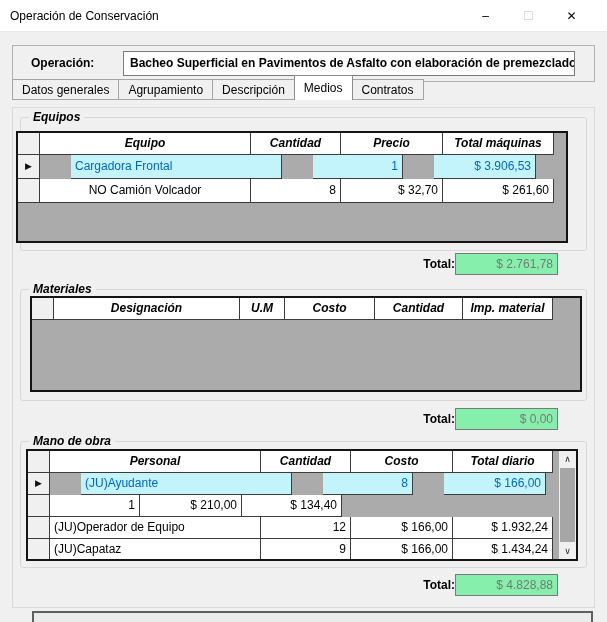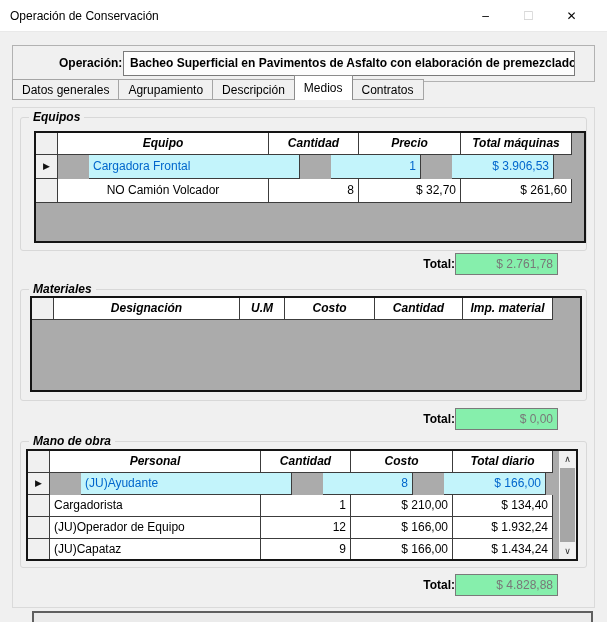--- a/index.html
+++ b/index.html
@@ -11,42 +11,42 @@
   
   .titlebar{position:absolute;left:0;top:0;width:607px;height:31px;background:#fff;
     border-bottom:1px solid #e9e9e9;display:flex;align-items:center;}
   .title-text{margin-left:10px;font-size:12px;}
   .winbtns{position:absolute;right:14px;top:0;height:31px;display:flex;}
   .wbtn{width:43px;height:31px;display:flex;align-items:center;justify-content:center;font-size:12px;}
   .wbtn.max{color:#cfcfcf;}
   
   .op-panel{position:absolute;left:12px;top:45px;width:583px;height:37px;
     border:1px solid #b2b2b2;box-sizing:border-box;background:#f0f0f0;}
-  .op-label{position:absolute;left:18px;top:0;height:35px;line-height:35px;font-weight:bold;margin-left:28px;}
+  .op-label{position:absolute;left:18px;top:0;height:35px;line-height:35px;font-weight:bold;}
   .op-input{position:absolute;left:110px;top:5px;width:452px;height:25px;box-sizing:border-box;
     border:1px solid #7a7a7a;background:#fdfdfd;font-weight:bold;line-height:23px;padding-left:6px;
     white-space:nowrap;overflow:hidden;}
   
   .tabstrip{position:absolute;left:12px;top:78px;height:22px;display:flex;align-items:flex-end;z-index:3;}
   .tab{height:21px;line-height:20px;box-sizing:border-box;padding:0 9px;background:#f0f0f0;
     border:1px solid #a5a5a5;margin-right:-1px;}
   .tab.active{height:25px;line-height:24px;background:#fff;border-color:#8c8c8c;border-bottom:none;z-index:4;position:relative;}
   .tabpage{position:absolute;left:12px;top:107px;width:583px;height:501px;box-sizing:border-box;
     border:1px solid #dadada;background:#f0f0f0;z-index:0;}
   
   .groupbox{position:absolute;border:1px solid #d8d8d8;border-radius:3px;box-sizing:border-box;z-index:1;}
   .gb-legend{position:absolute;top:-8px;left:8px;background:#f0f0f0;padding:0 4px;
     font-weight:bold;font-style:italic;}
   .gb-equipos{left:20px;top:117px;width:567px;height:134px;}
   .gb-materiales{left:20px;top:289px;width:567px;height:112px;}
   .gb-mano{left:20px;top:441px;width:567px;height:127px;}
   
   .grid{position:absolute;background:#ababab;border:2px solid #141414;box-sizing:border-box;
     overflow:hidden;z-index:2;}
-  #grid-equipos{left:34px;top:131px;width:552px;height:112px;}
+  #grid-equipos{left:16px;top:131px;width:552px;height:112px;}
   #grid-materiales{left:30px;top:296px;width:552px;height:96px;}
   #grid-mano{left:26px;top:449px;width:552px;height:112px;}
   .g-row{display:flex;height:24px;}
   .g-row .g-cell{box-sizing:border-box;background:#fff;border-right:1px solid #3c3c3c;
     border-bottom:1px solid #3c3c3c;line-height:23px;padding:0 4px;white-space:nowrap;overflow:hidden;flex:none;}
   .g-head{height:22px;}
   .g-head .g-cell{font-weight:bold;font-style:italic;text-align:center;line-height:21px;}
   .g-cell.selcol{background:#f0f0f0;text-align:center;font-size:9px;color:#111;padding:0;}
   .g-row.sel .dcell{background:#c3f4fb;color:#0066cc;margin-left:31px;}
   #grid-mano .g-row{height:22px;}
@@ -158,21 +158,20 @@
     </div>
     <div class="g-row sel">
       <div class="g-cell selcol" style="width: 22px; text-align: center;">▶</div>
       <div class="g-cell dcell" style="width: 211px; text-align: left;">(JU)Ayudante</div>
       <div class="g-cell dcell" style="width: 90px; text-align: right;">8</div>
       <div class="g-cell dcell" style="width: 102px; text-align: right;">$ 166,00</div>
       <div class="g-cell dcell" style="width: 100px; text-align: right;">$ 1.328,00</div>
     </div>
     <div class="g-row">
       <div class="g-cell selcol" style="width: 22px; text-align: center;"></div>
-      <div class="g-cell dcell" style="width: 211px; text-align: left;">Cargadorista</div>
       <div class="g-cell dcell" style="width: 90px; text-align: right;">1</div>
       <div class="g-cell dcell" style="width: 102px; text-align: right;">$ 210,00</div>
       <div class="g-cell dcell" style="width: 100px; text-align: right;">$ 134,40</div>
     </div>
     <div class="g-row">
       <div class="g-cell selcol" style="width: 22px; text-align: center;"></div>
       <div class="g-cell dcell" style="width: 211px; text-align: left;">(JU)Operador de Equipo</div>
       <div class="g-cell dcell" style="width: 90px; text-align: right;">12</div>
       <div class="g-cell dcell" style="width: 102px; text-align: right;">$ 166,00</div>
       <div class="g-cell dcell" style="width: 100px; text-align: right;">$ 1.932,24</div>

